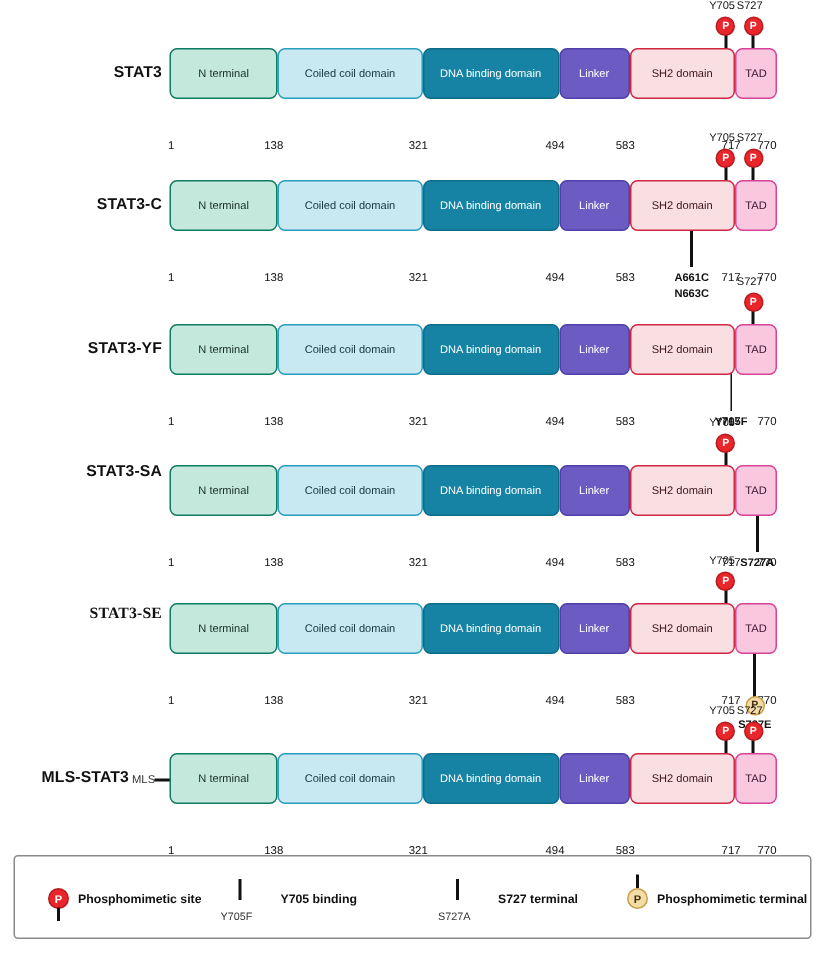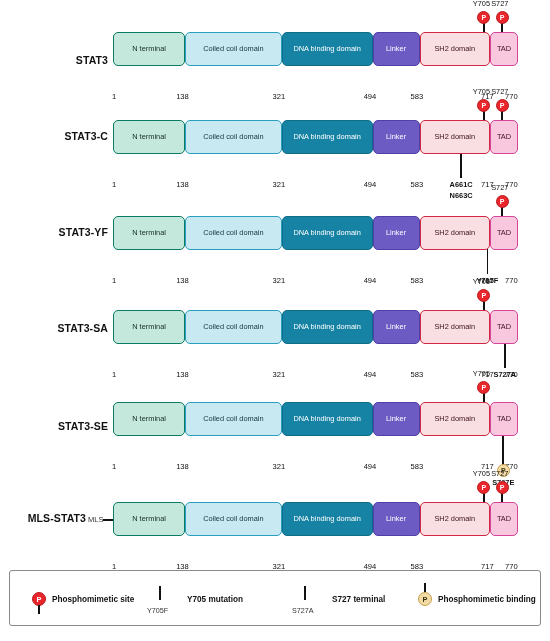--- a/index.html
+++ b/index.html
@@ -113,21 +113,21 @@
   }
   .leg-pmark.red{background:#e8262b;border:1.4px solid #b81c20;color:#fff;}
   .leg-pmark.yellow{background:#f3dca6;border:1.4px solid #c9a04a;color:#3d3010;}
   .leg-stem{position:absolute;width:1.7px;background:#111;}
 </style>
 </head>
 <body>
 
 <div id="diagram">
     <div class="row" style="top: 8px;">
-      <div class="row-label" style="top: 46px;">STAT3</div>
+      <div class="row-label" style="top: 34px;">STAT3</div>
       <div class="track">
         <div class="dom" style="left: 0px; width: 72.1521px; background: rgb(197, 232, 220); border-color: rgb(13, 122, 98); color: rgb(20, 43, 36); z-index: 10;">
           <span>N terminal</span>
         </div>
         <div class="dom" style="left: 72.1521px; width: 96.3784px; background: rgb(200, 233, 242); border-color: rgb(42, 158, 192); color: rgb(20, 52, 61); z-index: 9;">
           <span>Coiled coil domain</span>
         </div>
         <div class="dom" style="left: 168.531px; width: 91.1118px; background: rgb(23, 131, 164); border-color: rgb(15, 108, 136); color: rgb(255, 255, 255); z-index: 8;">
           <span>DNA binding domain</span>
         </div>
@@ -223,21 +223,21 @@
         <div class="ticklabel" style="left: 368.087px;">717</div>
         <div class="ticklabel" style="left: 392px;">770</div>
         <div class="pstem" style="left: 388.4px; top: -10px; height: 12px;"></div>
         <div class="pmark red" style="left: 382.7px; top: -21px;">P</div>
         <div class="psite-label" style="left: 378.2px; top: -33px;">S727</div>
         <div class="muttick" style="left: 373.654px; top: 22px; height: 36px;"></div>
         <div class="mutlabel" style="left: 356.454px; top: 60px; width: 36px;">Y705F</div>
       </div>
     </div>
     <div class="row" style="top: 286px;">
-      <div class="row-label" style="top: 36px;">STAT3-SA</div>
+      <div class="row-label" style="top: 22px;">STAT3-SA</div>
       <div class="track">
         <div class="dom" style="left: 0px; width: 72.1521px; background: rgb(197, 232, 220); border-color: rgb(13, 122, 98); color: rgb(20, 43, 36); z-index: 10;">
           <span>N terminal</span>
         </div>
         <div class="dom" style="left: 72.1521px; width: 96.3784px; background: rgb(200, 233, 242); border-color: rgb(42, 158, 192); color: rgb(20, 52, 61); z-index: 9;">
           <span>Coiled coil domain</span>
         </div>
         <div class="dom" style="left: 168.531px; width: 91.1118px; background: rgb(23, 131, 164); border-color: rgb(15, 108, 136); color: rgb(255, 255, 255); z-index: 8;">
           <span>DNA binding domain</span>
         </div>
@@ -258,21 +258,21 @@
         <div class="ticklabel" style="left: 368.087px;">717</div>
         <div class="ticklabel" style="left: 392px;">770</div>
         <div class="pstem" style="left: 369.967px; top: -10px; height: 12px;"></div>
         <div class="pmark red" style="left: 364.267px; top: -21px;">P</div>
         <div class="psite-label" style="left: 359.767px; top: -33px;">Y705</div>
         <div class="muttick" style="left: 391.034px; top: 22px; height: 36px;"></div>
         <div class="mutlabel" style="left: 373.834px; top: 60px; width: 36px;">S727A</div>
       </div>
     </div>
     <div class="row" style="top: 378px;">
-      <div class="row-label" style="top: 42px;">STAT3-SE</div>
+      <div class="row-label" style="top: 26px; font-family: Liberation Serif, serif;">STAT3-SE</div>
       <div class="track">
         <div class="dom" style="left: 0px; width: 72.1521px; background: rgb(197, 232, 220); border-color: rgb(13, 122, 98); color: rgb(20, 43, 36); z-index: 10;">
           <span>N terminal</span>
         </div>
         <div class="dom" style="left: 72.1521px; width: 96.3784px; background: rgb(200, 233, 242); border-color: rgb(42, 158, 192); color: rgb(20, 52, 61); z-index: 9;">
           <span>Coiled coil domain</span>
         </div>
         <div class="dom" style="left: 168.531px; width: 91.1118px; background: rgb(23, 131, 164); border-color: rgb(15, 108, 136); color: rgb(255, 255, 255); z-index: 8;">
           <span>DNA binding domain</span>
         </div>
@@ -342,25 +342,25 @@
 
 <div id="legend">
     <div class="leg-item" style="left: 22px;">
       <div class="leg-pmark red" style="left: 0px; top: 21px;">P</div>
       <div class="leg-stem" style="left: 6px; top: 34px; height: 9px;"></div>
       <div class="leg-text" style="left: 20px;">Phosphomimetic site</div>
     </div>
     <div class="leg-item" style="left: 135px;">
       <div class="leg-stem" style="left: 14px; top: 15px; height: 14px;"></div>
       <div class="leg-sub" style="left: 2px;">Y705F</div>
-      <div class="leg-text" style="left: 42px;">Y705 mutation</div>
+      <div class="leg-text" style="left: 42px;">Y705 binding</div>
     </div>
     <div class="leg-item" style="left: 280px;">
       <div class="leg-stem" style="left: 14px; top: 15px; height: 14px;"></div>
       <div class="leg-sub" style="left: 2px;">S727A</div>
       <div class="leg-text" style="left: 42px;">S727 terminal</div>
     </div>
     <div class="leg-item" style="left: 408px;">
       <div class="leg-pmark yellow" style="left: 0px; top: 21px;">P</div>
       <div class="leg-stem" style="left: 6px; top: 12px; height: 9px;"></div>
-      <div class="leg-text" style="left: 20px;">Phosphomimetic binding</div>
+      <div class="leg-text" style="left: 20px;">Phosphomimetic terminal</div>
     </div>
   </div>
 
 </body></html>

